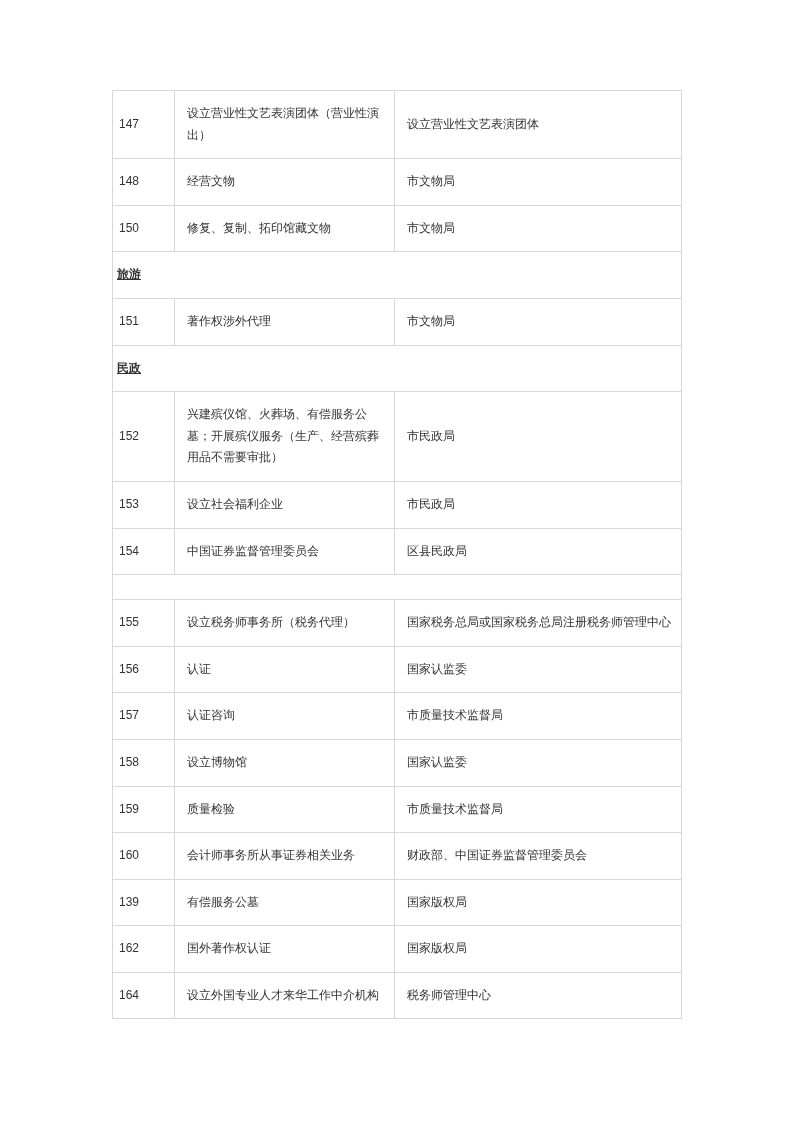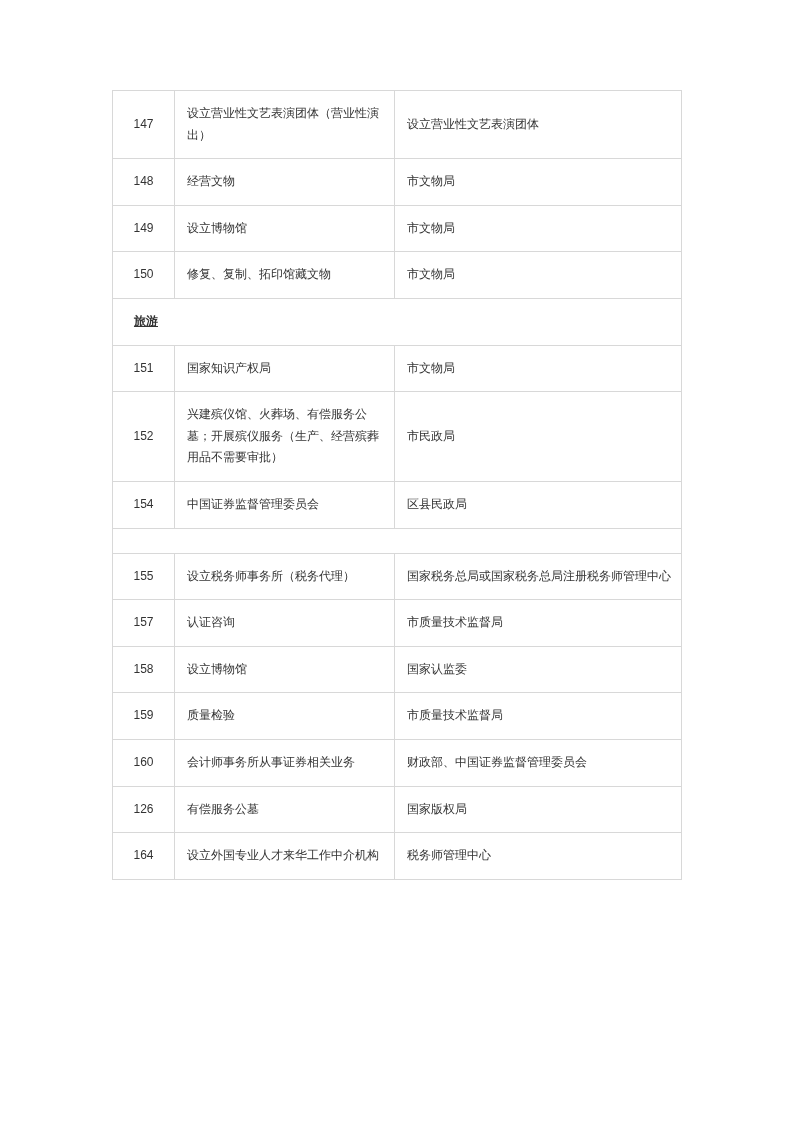--- a/index.html
+++ b/index.html
@@ -24,33 +24,33 @@
   td {
     border: 1px solid #d8d8d8;
     padding: 12px 10px 12px 12px;
     vertical-align: middle;
     line-height: 1.8;
     font-size: 12px;
     color: #333333;
   }
   td.col-num {
     width: 62px;
-    text-align: center;
+    text-align: left;
     padding-left: 6px;
     padding-right: 6px;
   }
   td.col-desc {
     width: 220px;
   }
   td.col-org {
     width: auto;
   }
   td.section-header {
     font-weight: bold;
-    padding-left: 21px;
+    padding-left: 4px;
     text-decoration: underline;
   }
   .bold { font-weight: normal; }
 </style>
 </head>
 <body>
 
 <div class="page">
   <table>
     <colgroup>
@@ -63,54 +63,62 @@
           <td class="col-num">147</td>
           <td class="col-desc"><span>设立营业性文艺表演团体（营业性演出）</span></td>
           <td class="col-org"><span>设立营业性文艺表演团体</span></td>
         </tr>
         <tr>
           <td class="col-num">148</td>
           <td class="col-desc"><span>经营文物</span></td>
           <td class="col-org"><span>市文物局</span></td>
         </tr>
         <tr>
-          <td class="col-num">149</td>
-          <td class="col-desc"><span>设立博物馆</span></td>
-          <td class="col-org"><span>市文物局</span></td>
-        </tr>
-        <tr>
           <td class="col-num">150</td>
           <td class="col-desc"><span>修复、复制、拓印馆藏文物</span></td>
           <td class="col-org"><span>市文物局</span></td>
         </tr>
         <tr>
           <td colspan="3" class="section-header">旅游</td>
         </tr>
         <tr>
           <td class="col-num">151</td>
-          <td class="col-desc"><span>国家知识产权局</span></td>
+          <td class="col-desc"><span>著作权涉外代理</span></td>
           <td class="col-org"><span>市文物局</span></td>
+        </tr>
+        <tr>
+          <td colspan="3" class="section-header">民政</td>
         </tr>
         <tr>
           <td class="col-num">152</td>
           <td class="col-desc"><span>兴建殡仪馆、火葬场、有偿服务公墓；开展殡仪服务（生产、经营殡葬用品不需要审批）</span></td>
+          <td class="col-org"><span>市民政局</span></td>
+        </tr>
+        <tr>
+          <td class="col-num">153</td>
+          <td class="col-desc"><span>设立社会福利企业</span></td>
           <td class="col-org"><span>市民政局</span></td>
         </tr>
         <tr>
           <td class="col-num">154</td>
           <td class="col-desc"><span>中国证券监督管理委员会</span></td>
           <td class="col-org"><span>区县民政局</span></td>
         </tr>
         <tr>
           <td colspan="3" class="section-header"></td>
         </tr>
         <tr>
           <td class="col-num">155</td>
           <td class="col-desc"><span>设立</span><span class="bold">税务</span><span>师事务所（税务代理）</span></td>
           <td class="col-org"><span>国家税务总局或国家税务总局</span><span class="bold">注册</span><span>税务师管理中心</span></td>
+        </tr>
+        <tr>
+          <td class="col-num">156</td>
+          <td class="col-desc"><span>认证</span></td>
+          <td class="col-org"><span>国家认监委</span></td>
         </tr>
         <tr>
           <td class="col-num">157</td>
           <td class="col-desc"><span>认证咨询</span></td>
           <td class="col-org"><span>市质量技术监督局</span></td>
         </tr>
         <tr>
           <td class="col-num">158</td>
           <td class="col-desc"><span>设立博物馆</span></td>
           <td class="col-org"><span>国家认监委</span></td>
@@ -119,22 +127,27 @@
           <td class="col-num">159</td>
           <td class="col-desc"><span>质量检验</span></td>
           <td class="col-org"><span>市质量技术监督局</span></td>
         </tr>
         <tr>
           <td class="col-num">160</td>
           <td class="col-desc"><span>会计师事务所从事证券相关业务</span></td>
           <td class="col-org"><span>财政部、中国证券监督管理委员会</span></td>
         </tr>
         <tr>
-          <td class="col-num">126</td>
+          <td class="col-num">139</td>
           <td class="col-desc"><span>有偿服务公墓</span></td>
+          <td class="col-org"><span>国家版权局</span></td>
+        </tr>
+        <tr>
+          <td class="col-num">162</td>
+          <td class="col-desc"><span>国外著作权认证</span></td>
           <td class="col-org"><span>国家版权局</span></td>
         </tr>
         <tr>
           <td class="col-num">164</td>
           <td class="col-desc"><span>设立外国专业人才来华工作中介机构</span></td>
           <td class="col-org"><span>税务师管理中心</span></td>
         </tr>
       </tbody>
   </table>
 </div>

